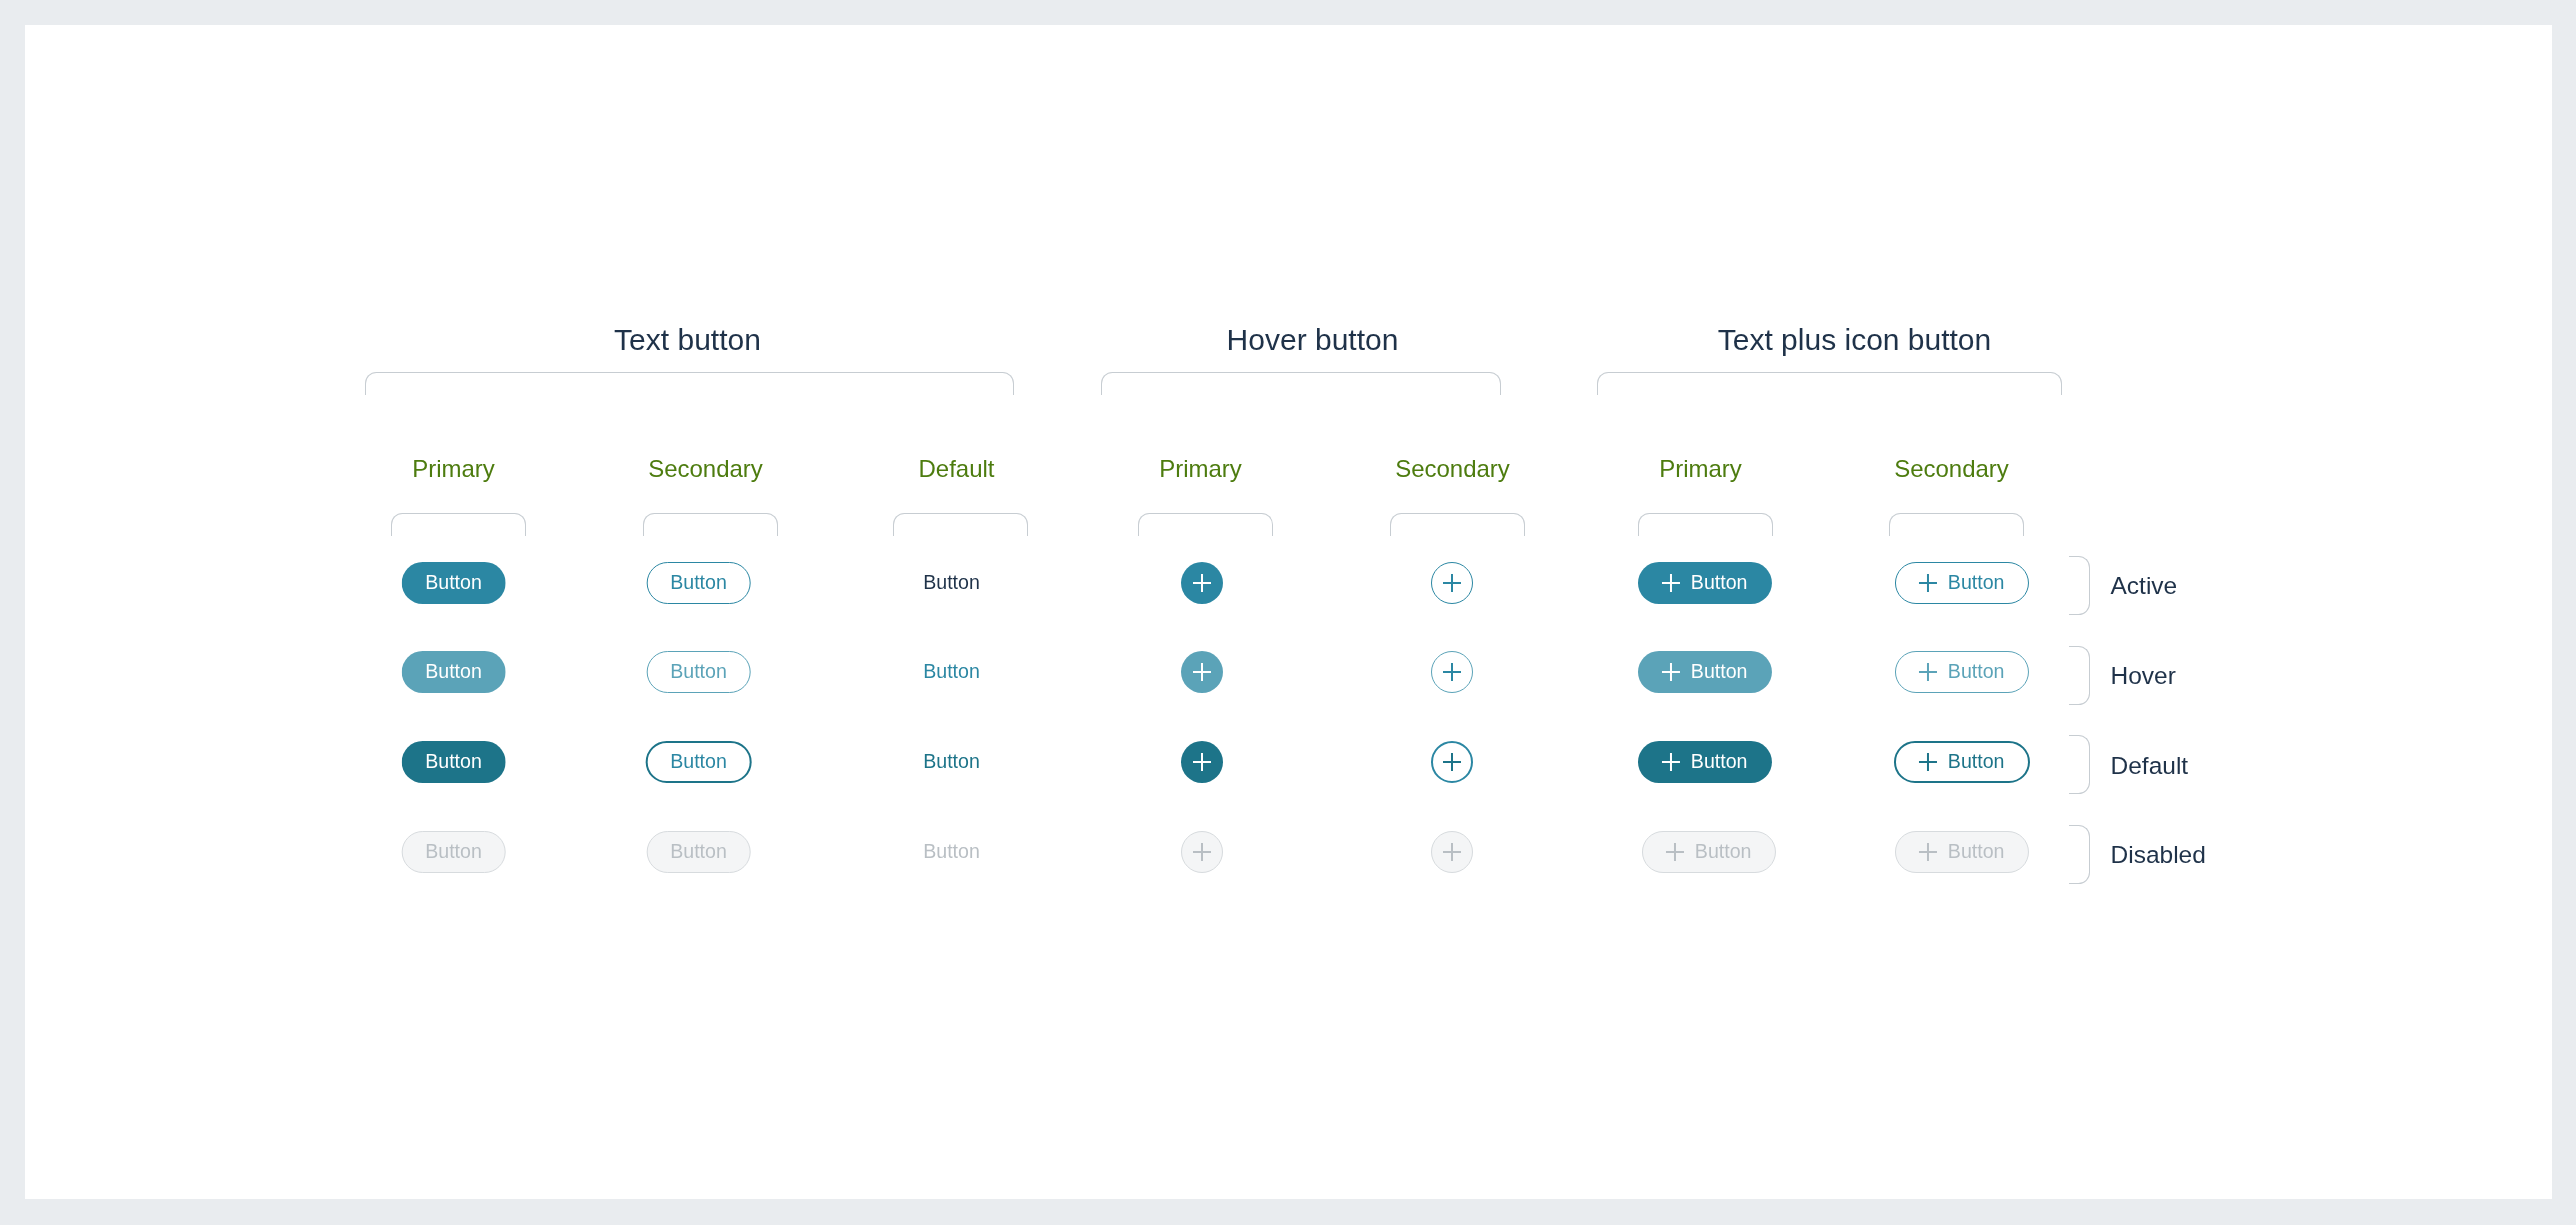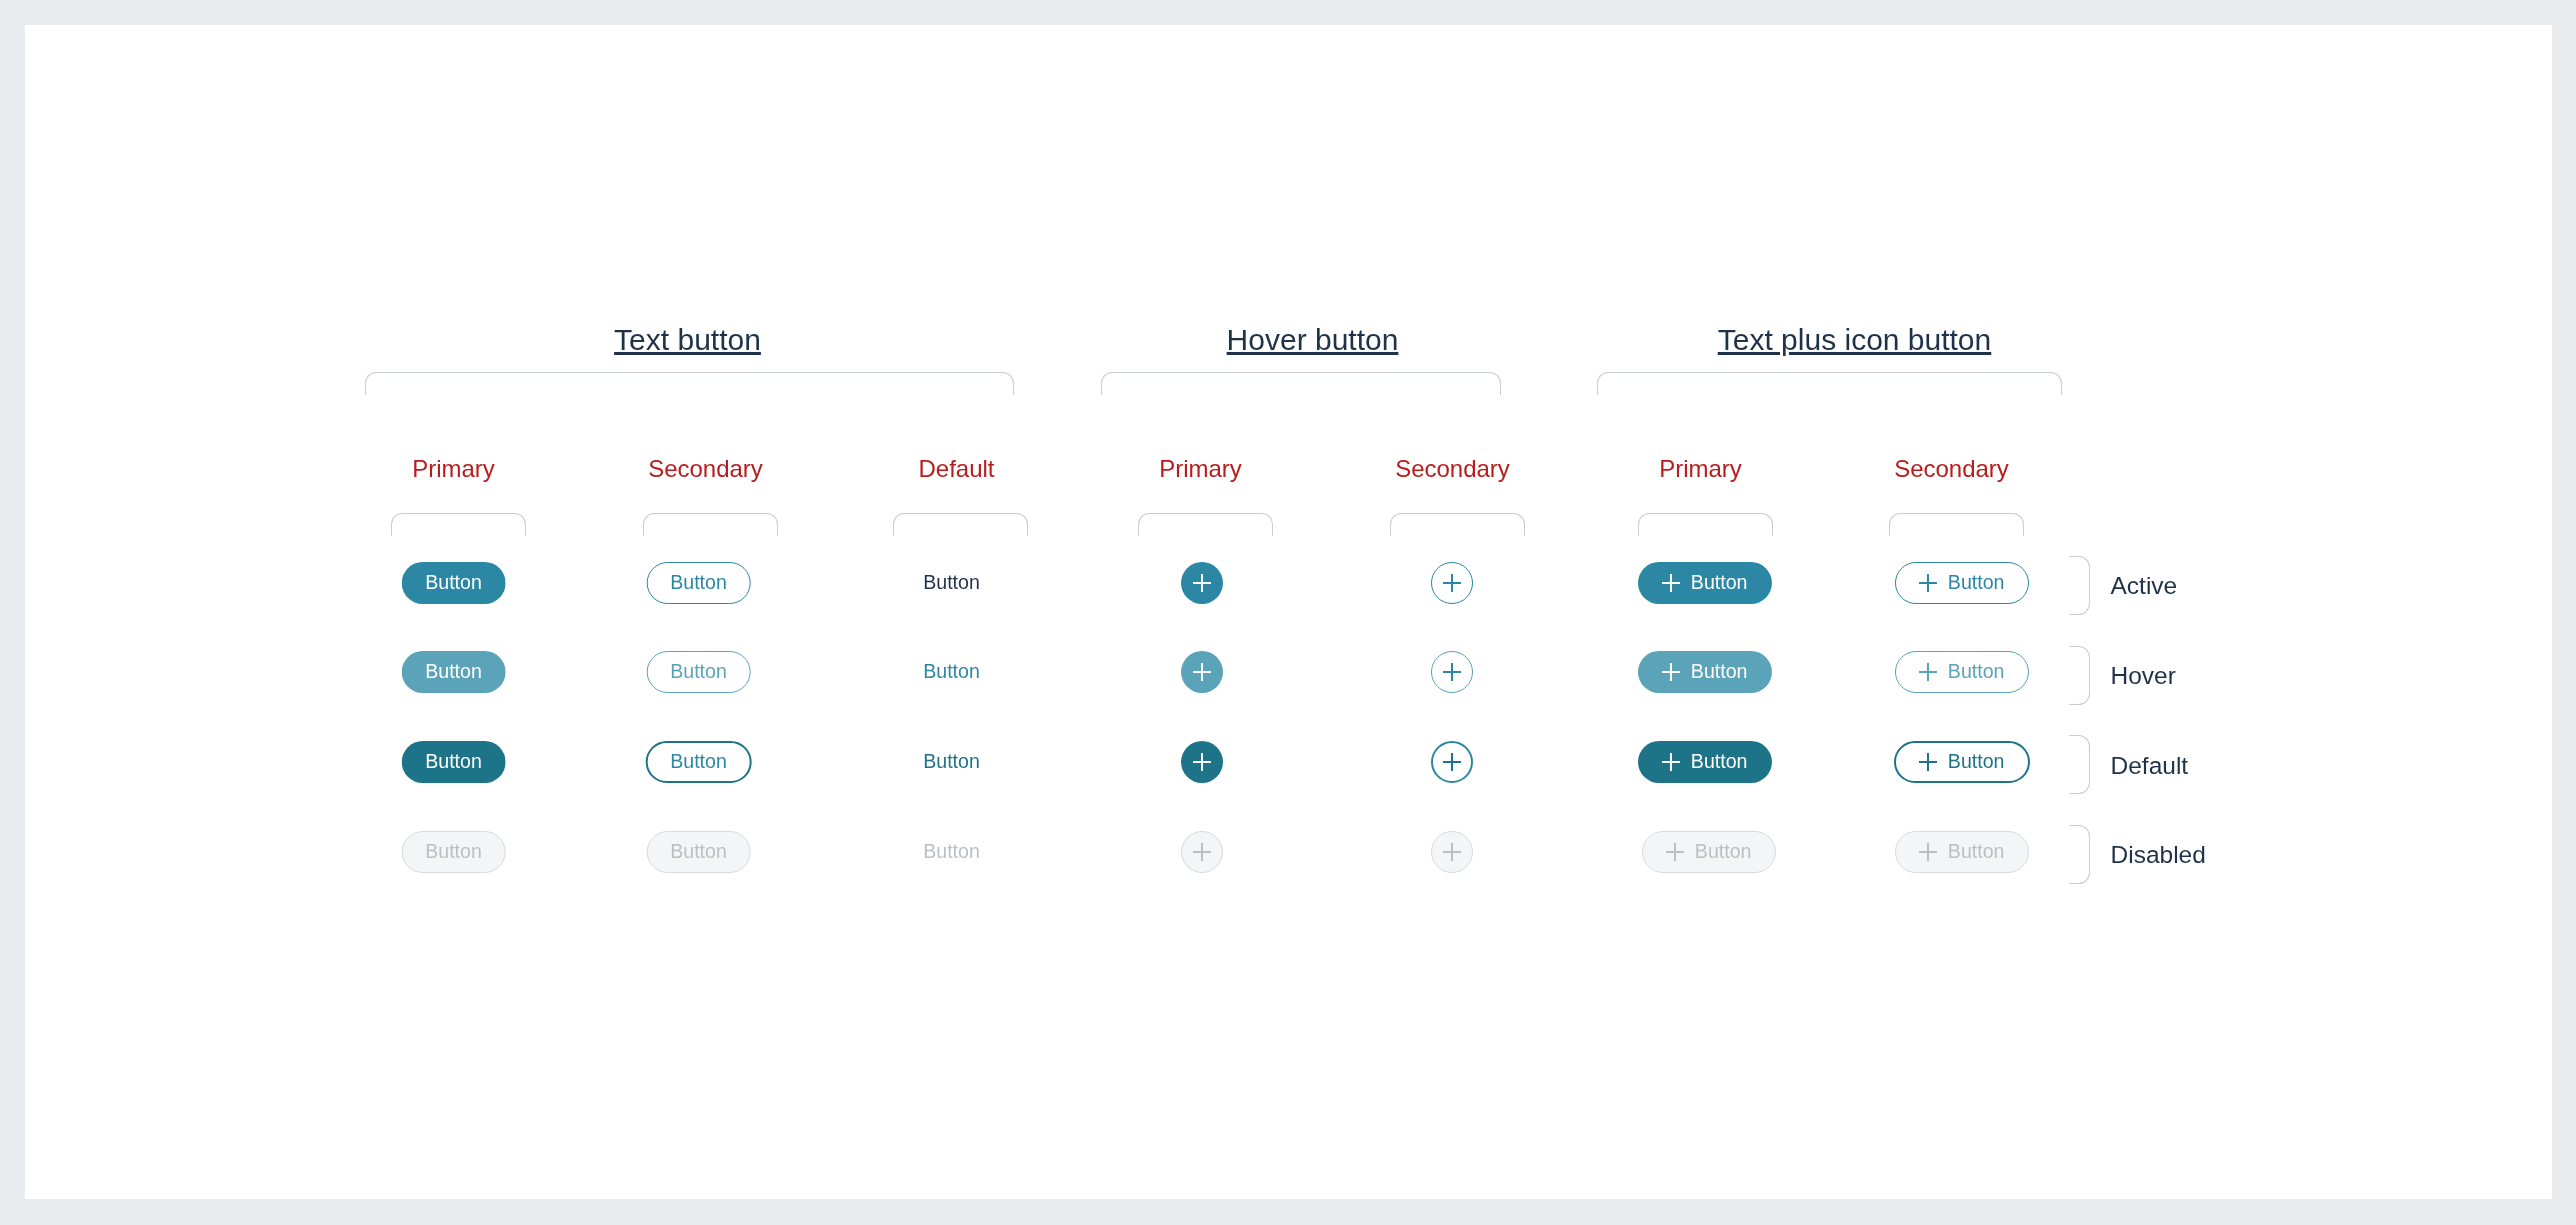--- a/index.html
+++ b/index.html
@@ -40,26 +40,25 @@
   }
 
   
   .group-title {
     position: absolute;
     font-size: 30px;
     color: #1f3249;
     text-align: center;
     white-space: nowrap;
     transform: translateX(-50%);
-    text-decoration: underline;
   }
   .col-title {
     position: absolute;
     font-size: 24px;
-    color: #b91c1c;
+    color: #4d7c0f;
     text-align: center;
     white-space: nowrap;
     transform: translateX(-50%);
   }
   .state-label {
     position: absolute;
     font-size: 24.5px;
     color: #1f3249;
     white-space: nowrap;
   }

